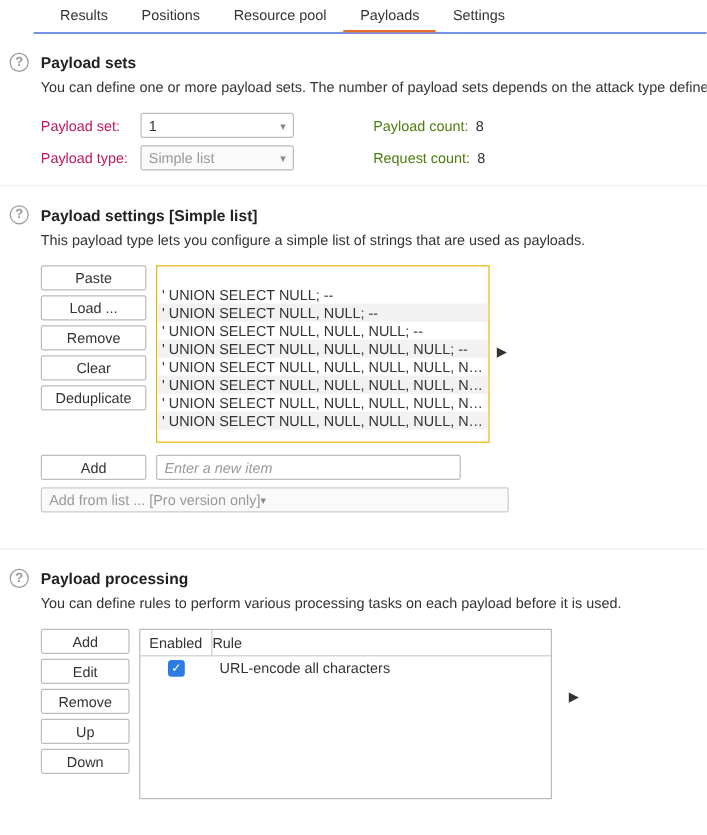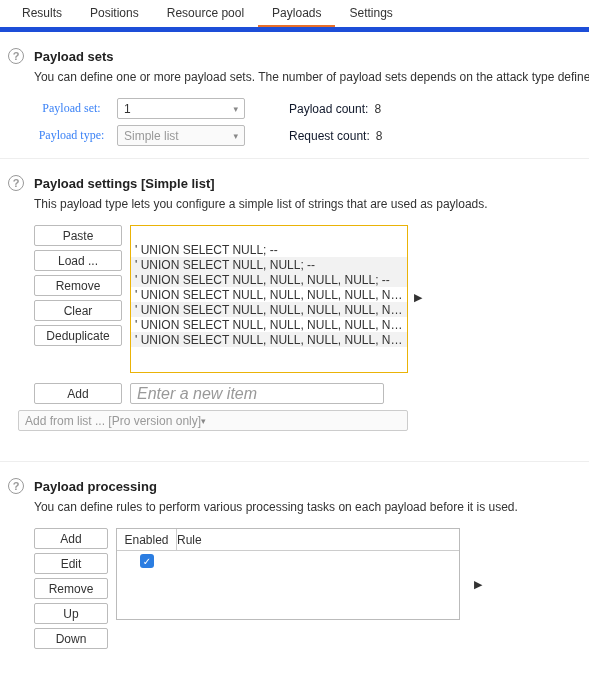--- a/index.html
+++ b/index.html
@@ -7,23 +7,24 @@
     font-family: -apple-system, BlinkMacSystemFont, "Segoe UI", Arial, sans-serif;
     font-size: 12px;
     color: #333;
     background: #fff;
     width: 589px;
     height: 696px;
     overflow: hidden;
   }
   .tabs {
     display: flex;
-    border-bottom: 5px solid #1d4ed8;
+    border-bottom: 1px solid #1d4ed8;
     padding: 0 8px;
     gap: 0;
+    margin-left: 28px;
   }
   .tab {
     padding: 6px 14px 5px;
     cursor: pointer;
     color: #333;
     border-bottom: 2px solid transparent;
     font-size: 12px;
   }
   .tab.active {
     border-bottom: 2px solid #e86f2a;
@@ -70,37 +71,37 @@
     margin-left: 26px;
     display: flex;
     flex-direction: column;
     gap: 6px;
   }
   .field-row {
     display: flex;
     align-items: center;
     gap: 8px;
   }
-  .field-label { width: 75px; color:#3b82f6; text-align:center;font-family:Liberation Serif, serif;}
+  .field-label { width: 75px; color:#be185d; text-align:left;}
   .select {
     border: 1px solid #bbb;
     background: #fff;
     height: 21px;
     padding: 0 6px;
     width: 128px;
     display: flex;
     align-items: center;
     justify-content: space-between;
     cursor: pointer;
     border-radius: 2px;
   }
   .select.disabled { color:#999; background:#fafafa; cursor:default;}
   .chev { font-size: 9px; color:#888;}
   .count-group { margin-left: 36px; display:flex; gap:6px; align-items:center;}
-  .count-label{ color:#0f172a;}
+  .count-label{ color:#4d7c0f;margin-left:22px;}
   .count-val{ color:#333;}
   .settings-body {
     margin-left: 26px;
     display: flex;
     gap: 8px;
     position: relative;
   }
   .btn-col {
     display: flex;
     flex-direction: column;
@@ -160,29 +161,29 @@
     margin-top: 10px;
     display: flex;
     gap: 8px;
     align-items:center;
   }
   .text-input {
     border:1px solid #bbb;
     height:21px;
     width:254px;
     padding:0 6px;
-    font-size:16px;
+    font-size:12px;
     font-style:italic;
     color:#999;
     border-radius:2px;
     display:flex;
     align-items:center;
   }
   .addfromlist {
-    margin-left: 10px;
+    margin-left: 26px;
     margin-top: 6px;
     border:1px solid #ccc;
     height:21px;
     width:390px;
     padding:0 6px;
     font-size:12px;
     color:#999;
     border-radius:2px;
     display:flex;
     align-items:center;
@@ -191,21 +192,21 @@
   }
   .proc-body {
     margin-left: 26px;
     display: flex;
     gap: 8px;
     position: relative;
   }
   .rules-table {
     border:1px solid #bbb;
     width: 344px;
-    height: 92px;
+    height: 142px;
     background:#fff;
   }
   .rules-header{
     display:flex;
     border-bottom:1px solid #ccc;
     height:22px;
     align-items:center;
   }
   .col-enabled{
     width:60px;
@@ -301,20 +302,21 @@
       <div class="btn">Paste</div>
       <div class="btn">Load ...</div>
       <div class="btn">Remove</div>
       <div class="btn">Clear</div>
       <div class="btn">Deduplicate</div>
     </div>
     <div class="listbox">
       <div class="listbox-spacer"></div>
       <div class="listbox-item">' UNION SELECT NULL; --</div>
       <div class="listbox-item alt">' UNION SELECT NULL, NULL; --</div>
+      <div class="listbox-item">' UNION SELECT NULL, NULL, NULL; --</div>
       <div class="listbox-item alt">' UNION SELECT NULL, NULL, NULL, NULL; --</div>
       <div class="listbox-item">' UNION SELECT NULL, NULL, NULL, NULL, NULL; --</div>
       <div class="listbox-item alt">' UNION SELECT NULL, NULL, NULL, NULL, NULL, NUL...</div>
       <div class="listbox-item">' UNION SELECT NULL, NULL, NULL, NULL, NULL, NUL...</div>
       <div class="listbox-item alt">' UNION SELECT NULL, NULL, NULL, NULL, NULL, NUL...</div>
     </div>
     <div class="arrow-right">▶</div>
   </div>
 
   <div class="add-row">
@@ -345,17 +347,18 @@
     </div>
     <div class="rules-table">
       <div class="rules-header">
         <div class="col-enabled">Enabled</div>
         <div class="col-rule">Rule</div>
       </div>
       <div class="rules-row">
         <div style="width:60px;text-align:center;">
           <div class="checkbox">✓</div>
         </div>
+        <div class="rule-text">URL-encode all characters</div>
       </div>
     </div>
     <div class="arrow-right2">▶</div>
   </div>
 </div>
 
 </body></html>

